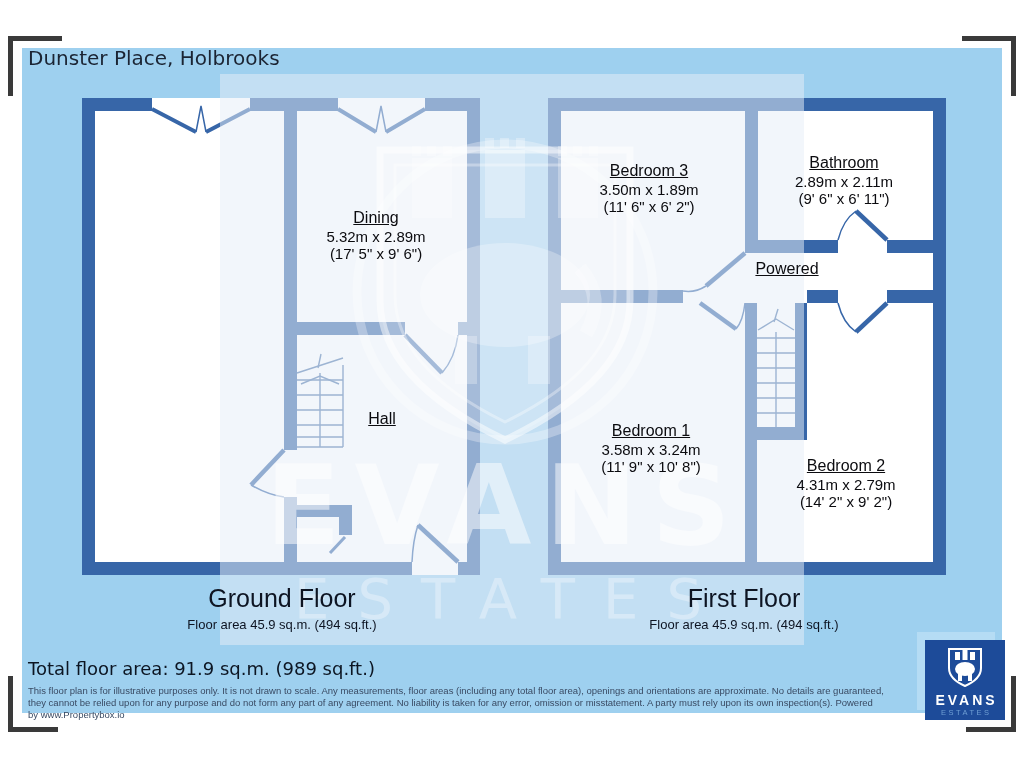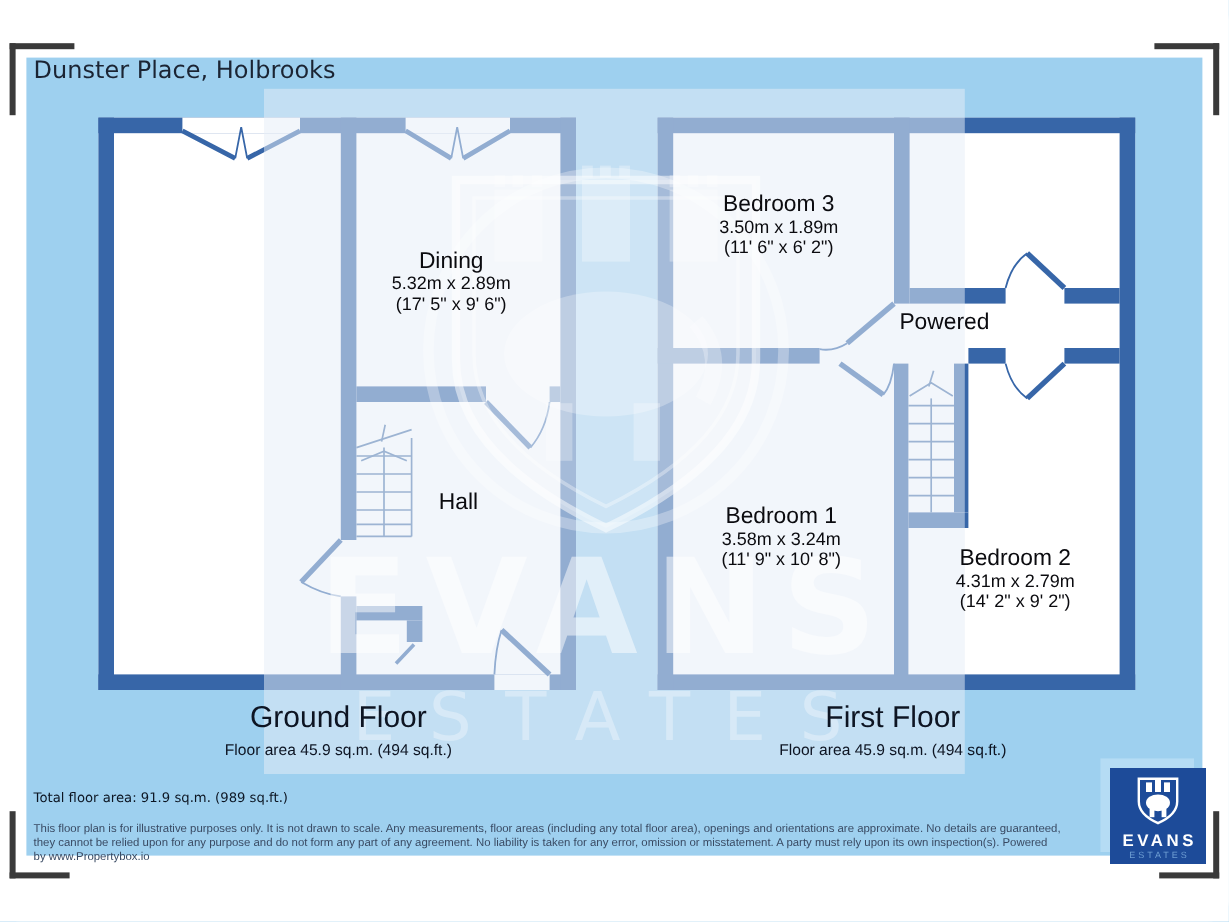--- a/index.html
+++ b/index.html
@@ -14,27 +14,27 @@
         background:rgba(231,237,247,0.52);z-index:3;}
   .wm-svg{position:absolute;left:0;top:0;z-index:4;pointer-events:none;}
   .wm-word1{position:absolute;left:505px;top:442px;transform:translateX(-50%);
         font-family:"DejaVu Sans",sans-serif;font-weight:bold;font-size:110px;
         letter-spacing:14px;color:rgba(255,255,255,0.5);z-index:4;white-space:nowrap;}
   .wm-word2{position:absolute;left:512px;top:566px;transform:translateX(-50%);
         font-family:"DejaVu Sans",sans-serif;font-size:56px;letter-spacing:28px;
         color:rgba(255,255,255,0.33);z-index:4;white-space:nowrap;}
   .room-label{position:absolute;transform:translateX(-50%);text-align:center;color:#0b0b0f;
         z-index:5;white-space:nowrap;}
-  .rname{font-size:19px;line-height:21px;}
+  .rname{font-size:16px;line-height:21px;text-decoration:underline;}
   .rdim{font-size:15px;line-height:17px;}
   .floor-caption{position:absolute;transform:translateX(-50%);text-align:center;z-index:5;white-space:nowrap;}
   .fc-title{font-size:25px;line-height:24px;color:#0d1422;}
   .fc-area{font-size:13px;line-height:17px;margin-top:6px;color:#0d1422;}
   .total-area{position:absolute;left:28px;top:658px;font-family:"DejaVu Sans",sans-serif;
-        font-size:11px;color:#0c1522;z-index:5;white-space:nowrap;}
+        font-size:18px;color:#0c1522;z-index:5;white-space:nowrap;}
   .disclaimer{position:absolute;left:28px;top:686px;z-index:5;color:#394a63;
         font-size:9.5px;line-height:9.5px;}
   .disc-line{white-space:nowrap;line-height:9.2px;margin-bottom:3px;}
   .logo-light{position:absolute;left:917px;top:632px;width:78px;height:78px;background:#b5dcf4;z-index:5;}
   .logo-navy{position:absolute;left:925px;top:640px;width:80px;height:80px;background:#1d4b99;z-index:6;
         text-align:center;}
   .logo-brand{position:absolute;left:0;width:80px;top:52px;color:#ffffff;font-weight:bold;
         font-size:14px;letter-spacing:3px;text-indent:3px;}
   .logo-sub{position:absolute;left:0;width:80px;top:68px;color:#6f9fd4;font-size:7.5px;
         letter-spacing:2.5px;text-indent:2.5px;}
@@ -190,20 +190,25 @@
   </div>
   <div class="room-label" style="left:382px;top:408px">
     <div class="rname">Hall</div>
   </div>
 
   <div class="room-label" style="left:649px;top:160px">
     <div class="rname">Bedroom 3</div>
     <div class="rdim">3.50m x 1.89m</div>
     <div class="rdim">(11' 6" x 6' 2")</div>
   </div>
+  <div class="room-label" style="left:844px;top:152px">
+    <div class="rname">Bathroom</div>
+    <div class="rdim">2.89m x 2.11m</div>
+    <div class="rdim">(9' 6" x 6' 11")</div>
+  </div>
   <div class="room-label" style="left:787px;top:258px">
     <div class="rname">Powered</div>
   </div>
   <div class="room-label" style="left:651px;top:420px">
     <div class="rname">Bedroom 1</div>
     <div class="rdim">3.58m x 3.24m</div>
     <div class="rdim">(11' 9" x 10' 8")</div>
   </div>
   <div class="room-label" style="left:846px;top:455px">
     <div class="rname">Bedroom 2</div>

